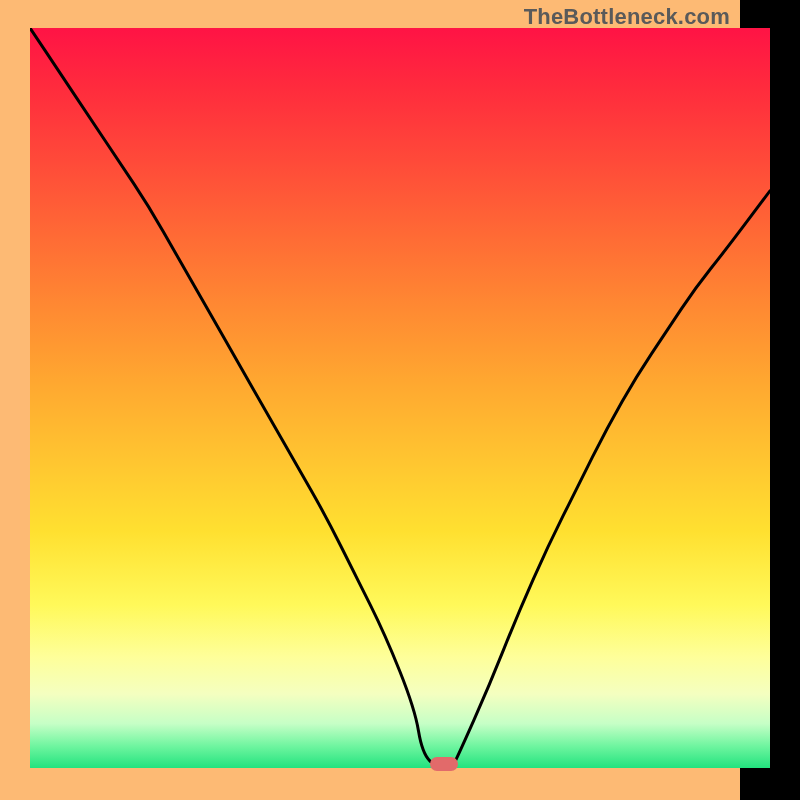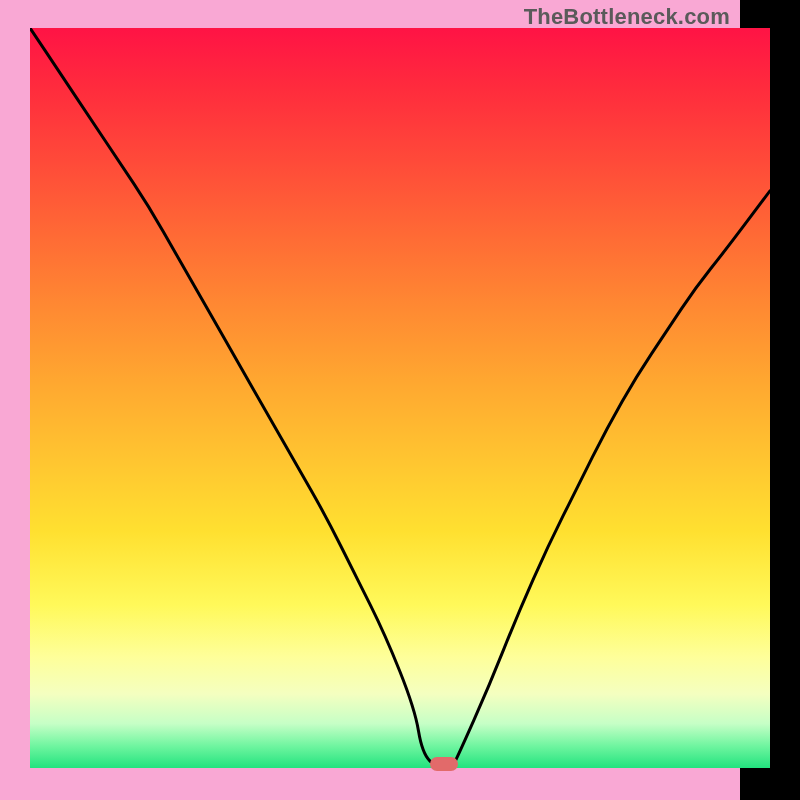--- a/index.html
+++ b/index.html
@@ -8,21 +8,21 @@
     width: 800px;
     height: 800px;
     background: #000;
     overflow: hidden;
     font-family: Arial, Helvetica, sans-serif;
   }
   .container {
     position: relative;
     width: 740px;
     height: 800px;
-    background: #f9a8d4;
+    background: #fdba74;
   }
   .watermark {
     position: absolute;
     top: 4px;
     right: 10px;
     font-size: 22px;
     font-weight: 600;
     color: #5a5a5a;
     letter-spacing: 0.2px;
     z-index: 5;

